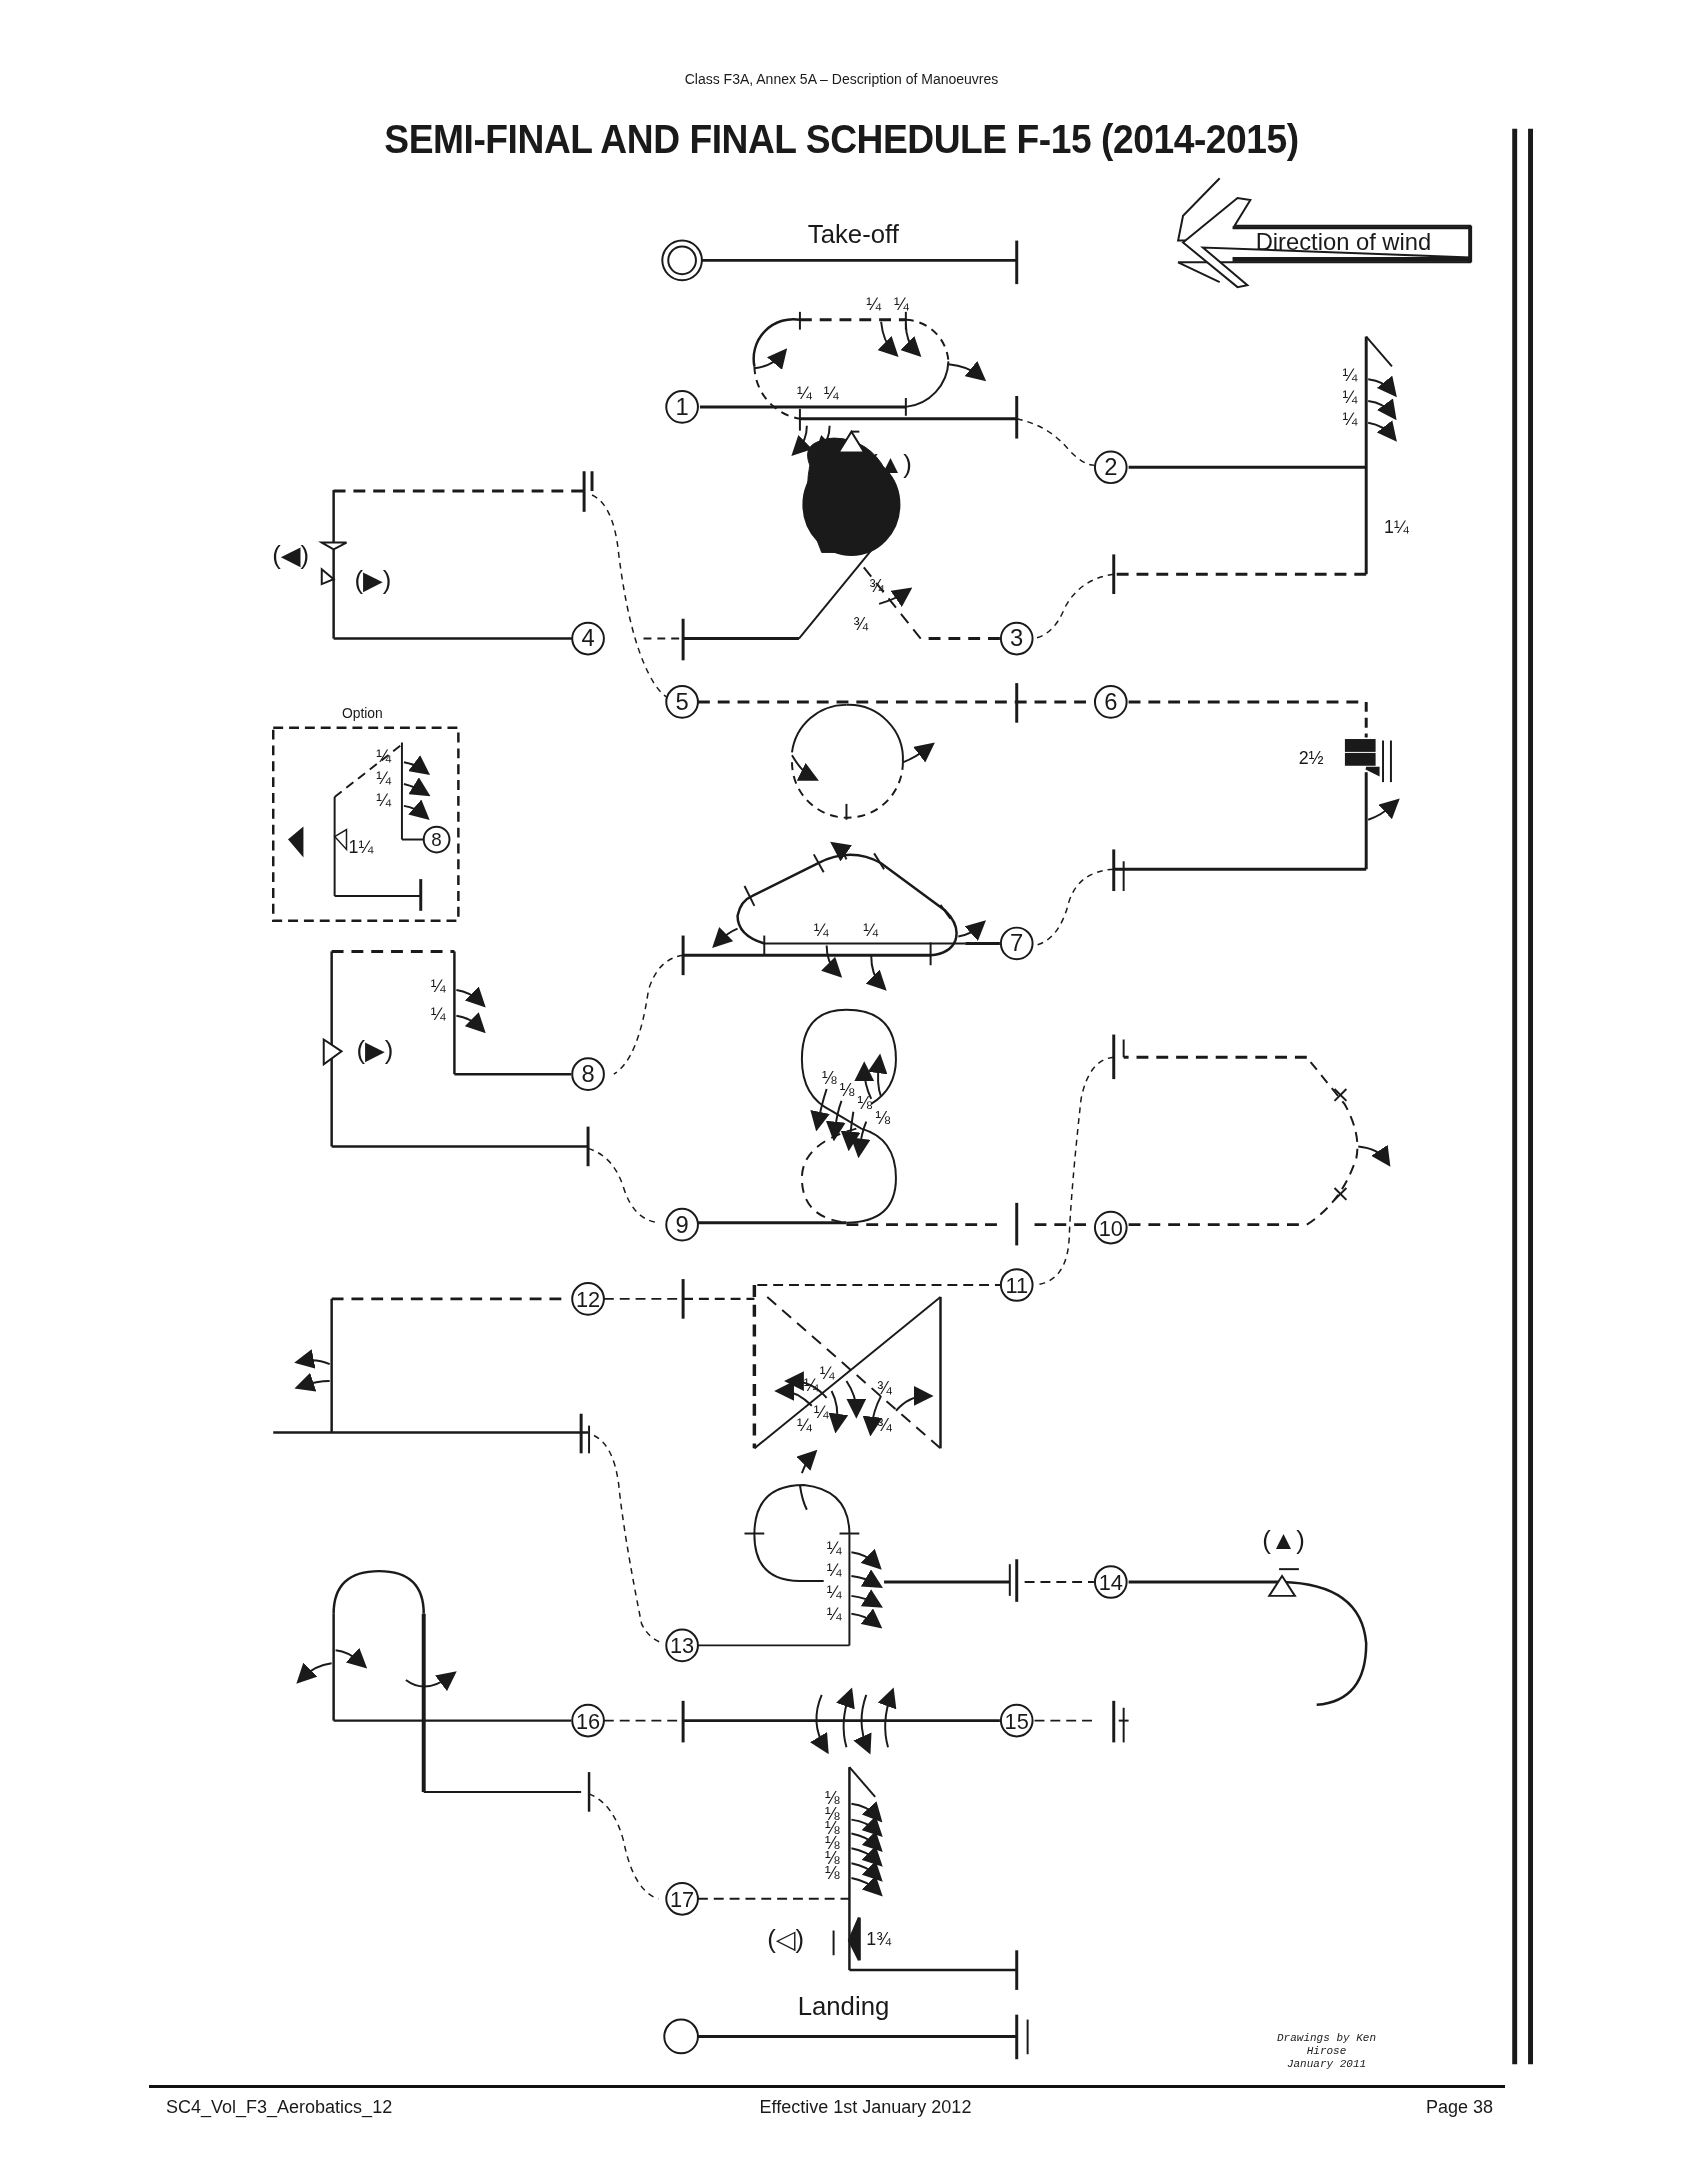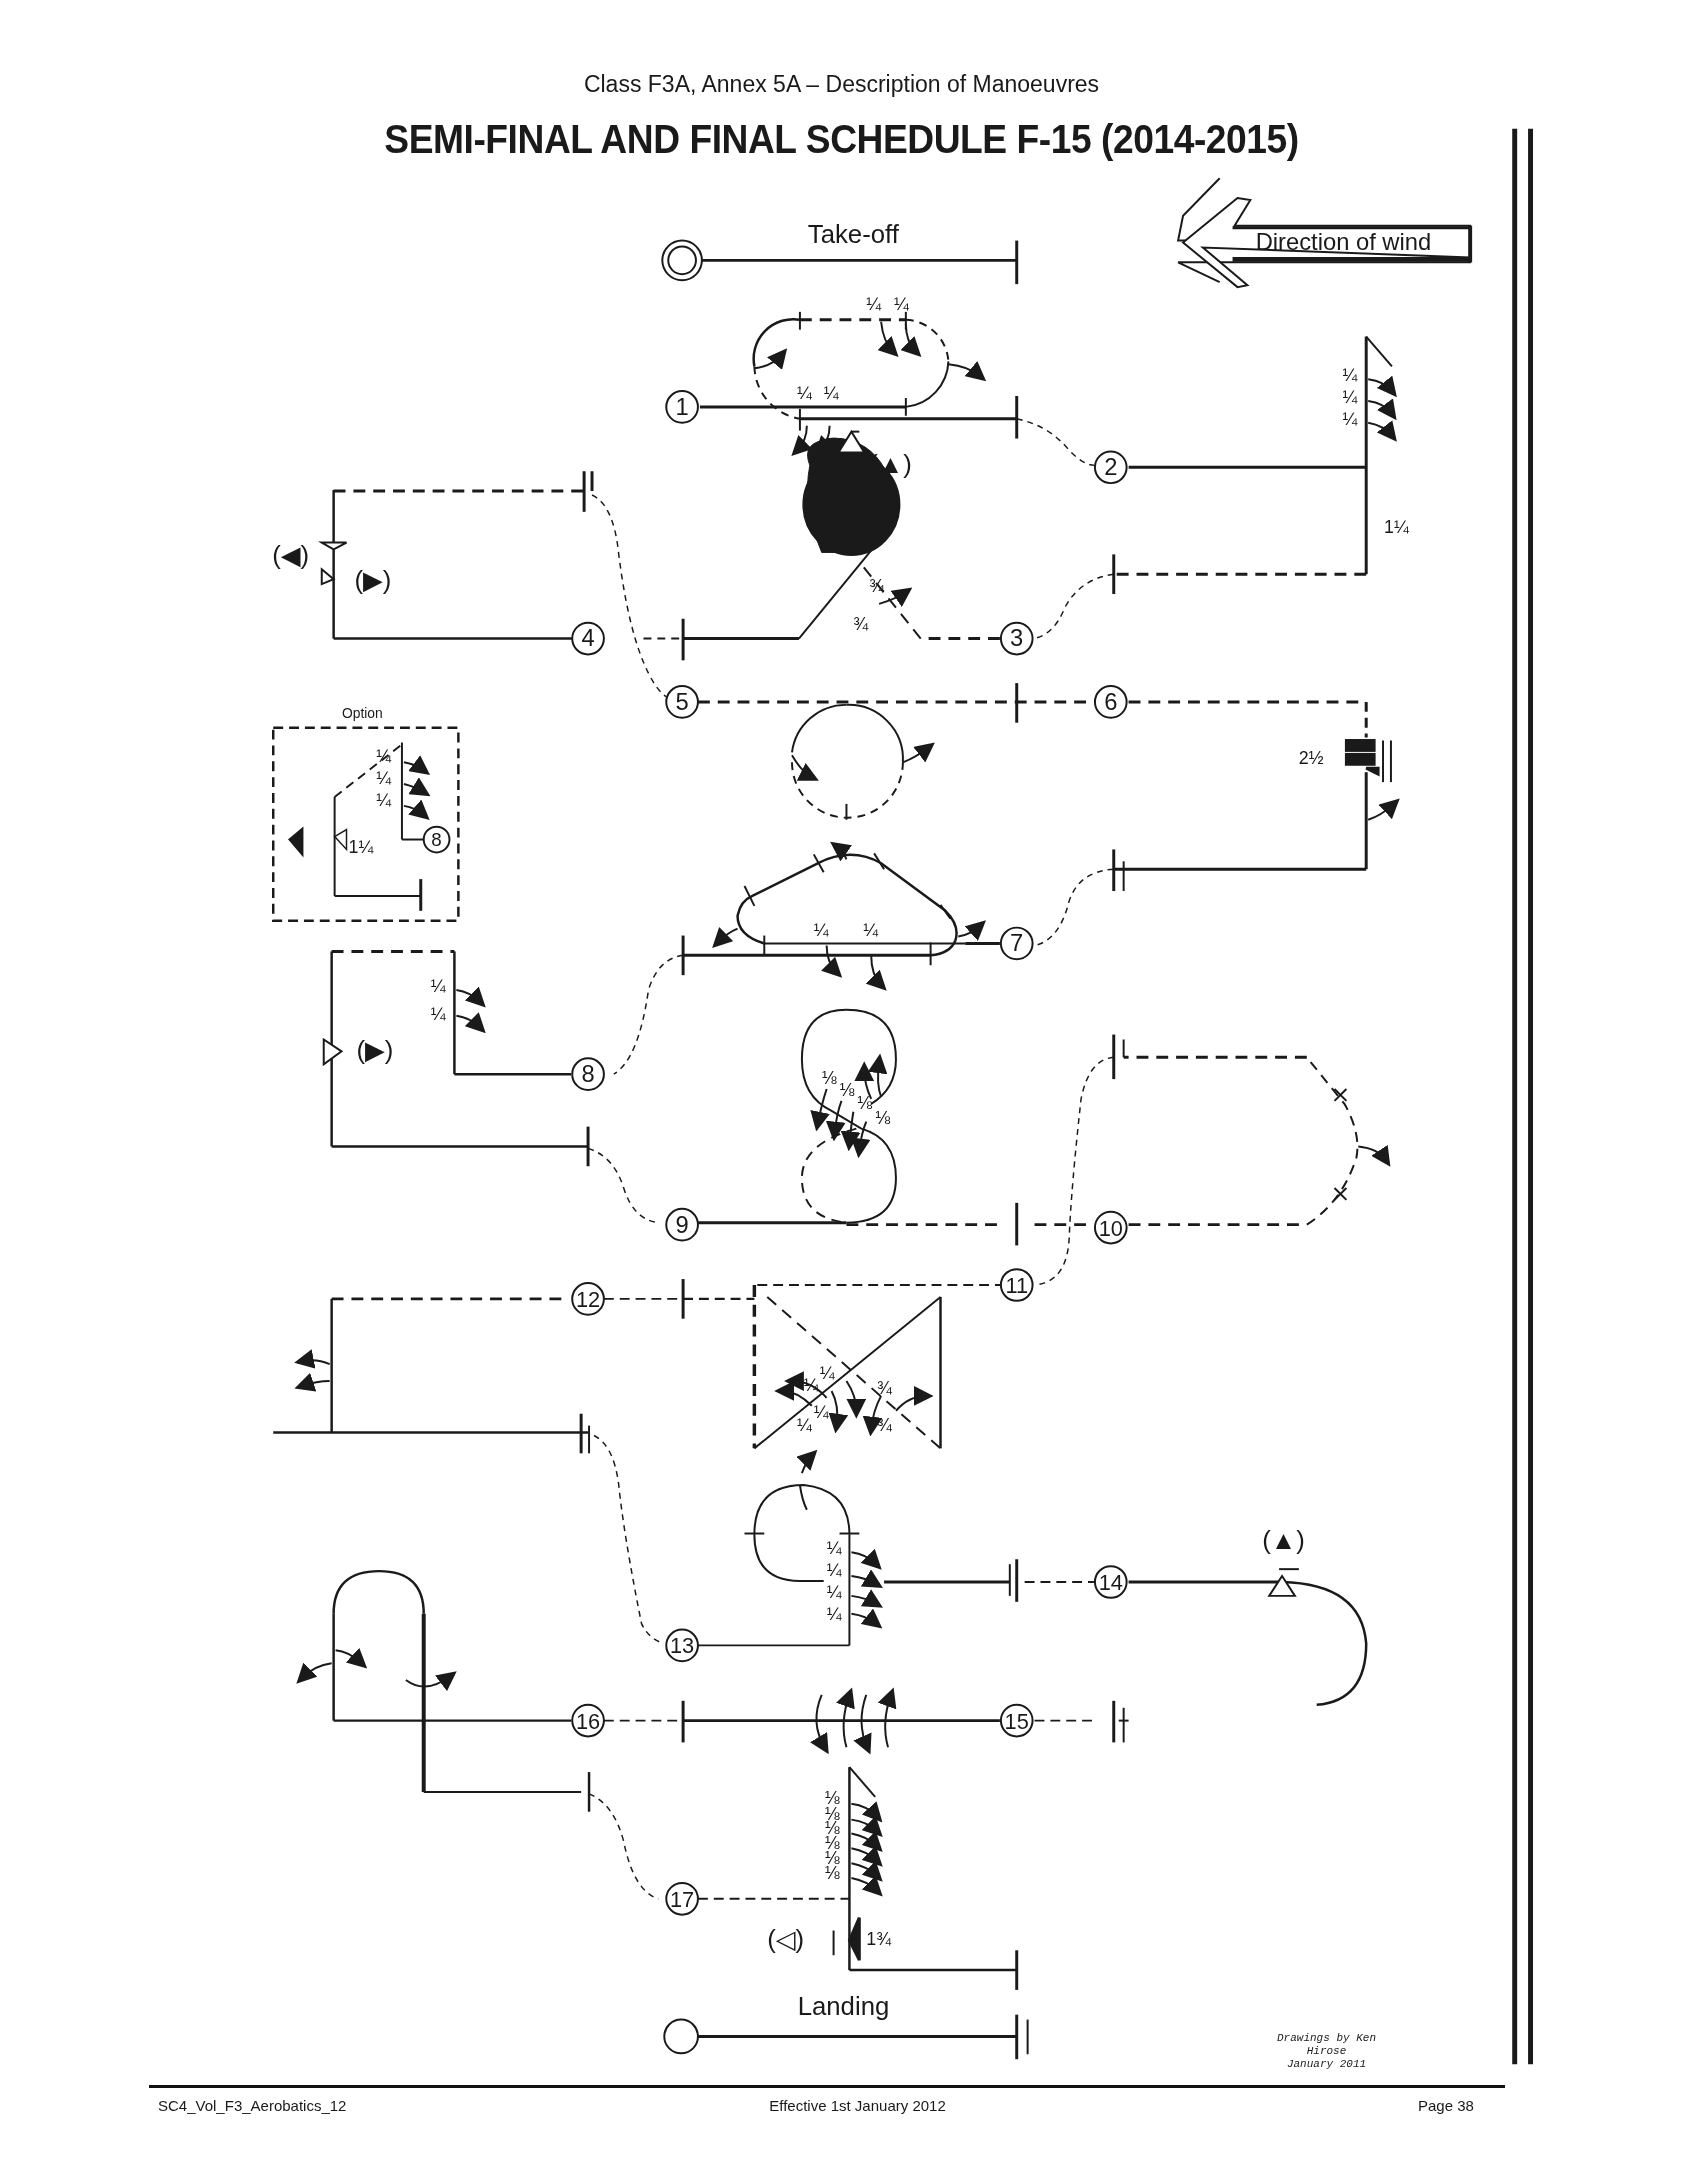--- a/index.html
+++ b/index.html
@@ -1,20 +1,20 @@
 <!DOCTYPE html>
 <html><head>
 <meta charset="utf-8">
 <style>
   html,body{margin:0;padding:0;background:#fff;}
   body{width:1683px;height:2178px;position:relative;overflow:hidden;font-family:"Liberation Sans",sans-serif;color:#1a1a1a;}
-  .hdr{position:absolute;top:71px;left:0;width:1683px;text-align:center;font-size:23px;}
+  .hdr{position:absolute;top:71px;left:0;width:1683px;text-align:center;font-size:14px;}
   .title{position:absolute;top:117px;left:0;width:1683px;text-align:center;font-size:40px;font-weight:bold;letter-spacing:-0.5px;transform:scaleX(0.93);}
   .footline{position:absolute;left:149px;top:2085px;width:1356px;height:3px;background:#111;}
-  .foot{position:absolute;top:2097px;font-size:15px;}
+  .foot{position:absolute;top:2097px;font-size:18px;margin-left:8px;}
   .credit{position:absolute;left:1262px;top:2032px;font-size:11px;font-style:italic;text-align:center;line-height:13px;width:129px;font-family:Liberation Mono, monospace;}
   svg{position:absolute;left:0;top:0;}
   svg text{font-family:"Liberation Sans",sans-serif;fill:#1a1a1a;}
   .num{font-size:24px;}
   .frac{font-size:18px;}
 </style>
 </head>
 <body>
 
 <div class="hdr">Class F3A, Annex 5A – Description of Manoeuvres</div>

